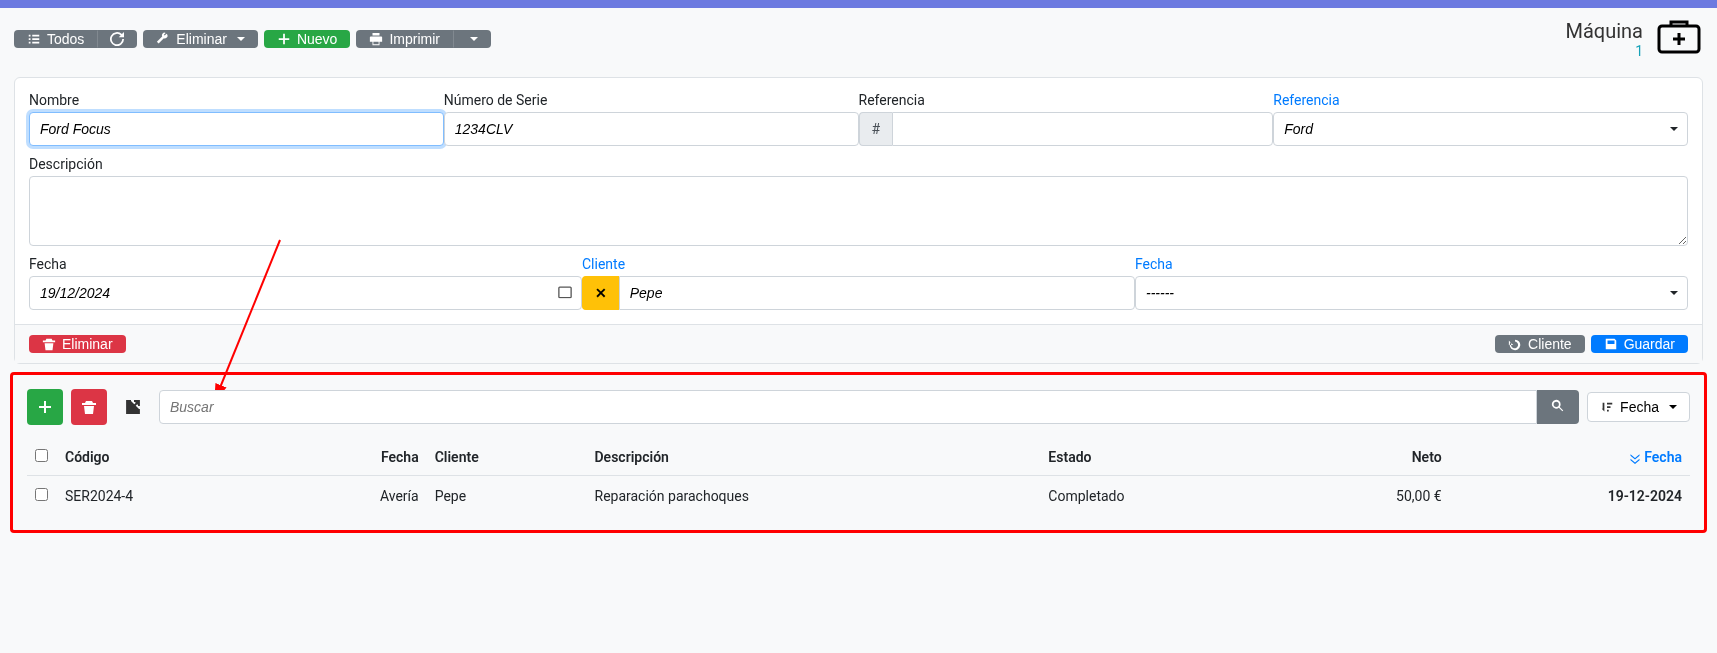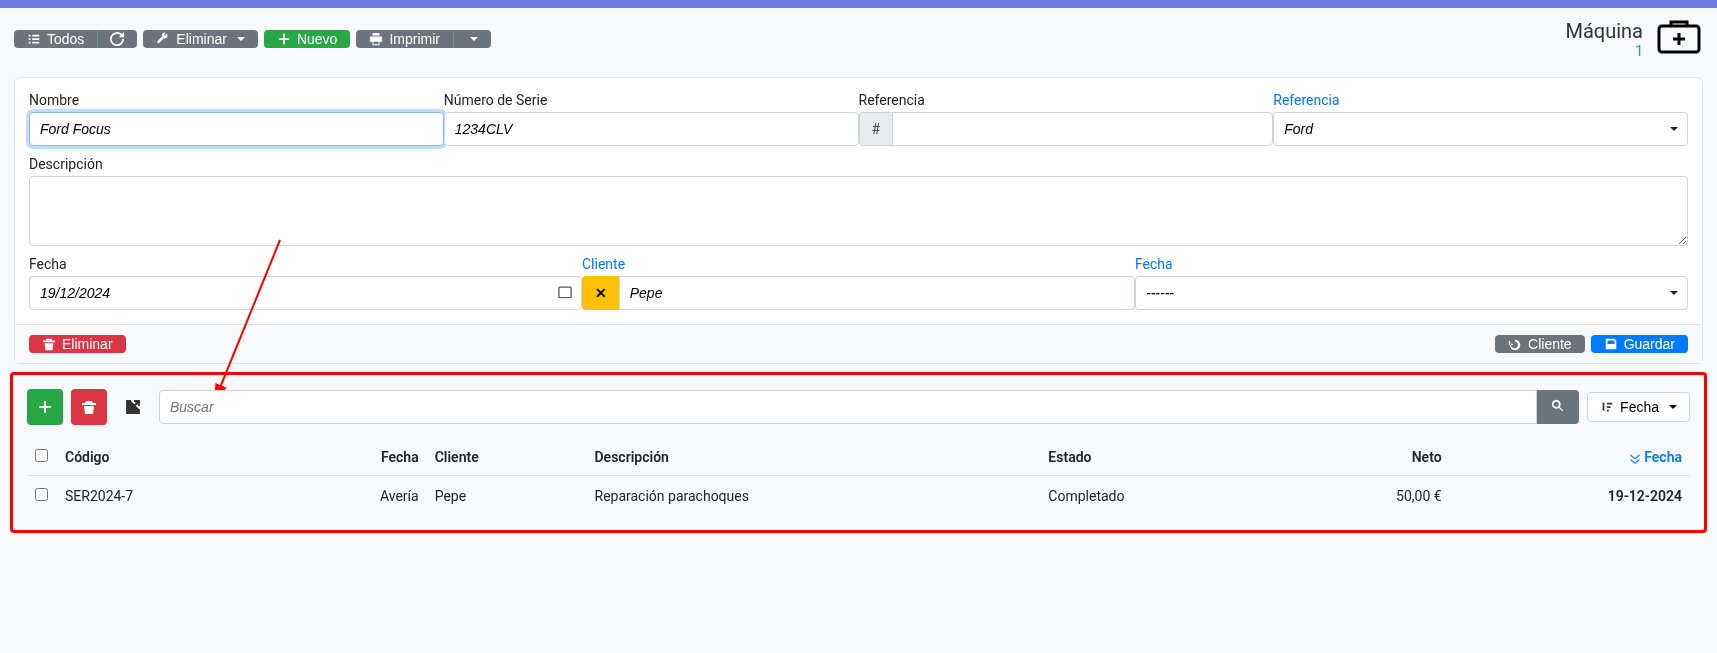--- a/index.html
+++ b/index.html
@@ -263,21 +263,21 @@
           <svg width="12" height="12" viewBox="0 0 16 16" fill="#007bff" style="vertical-align:middle;">
               <path d="M2 3l6 5 6-5v2l-6 5-6-5zM2 9l6 5 6-5v2l-6 5-6-5z"></path>
             </svg>
           <span>Fecha</span>
         </th>
       </tr>
     </thead>
     <tbody>
       <tr>
         <td><input type="checkbox" style=""></td>
-        <td>SER2024-7</td>
+        <td>SER2024-4</td>
         <td class="right">Avería</td>
         <td>Pepe</td>
         <td>Reparación parachoques</td>
         <td>Completado</td>
         <td class="right">50,00 €</td>
         <td class="right bold">19-12-2024</td>
       </tr>
     </tbody>
   </table>
 </div>

